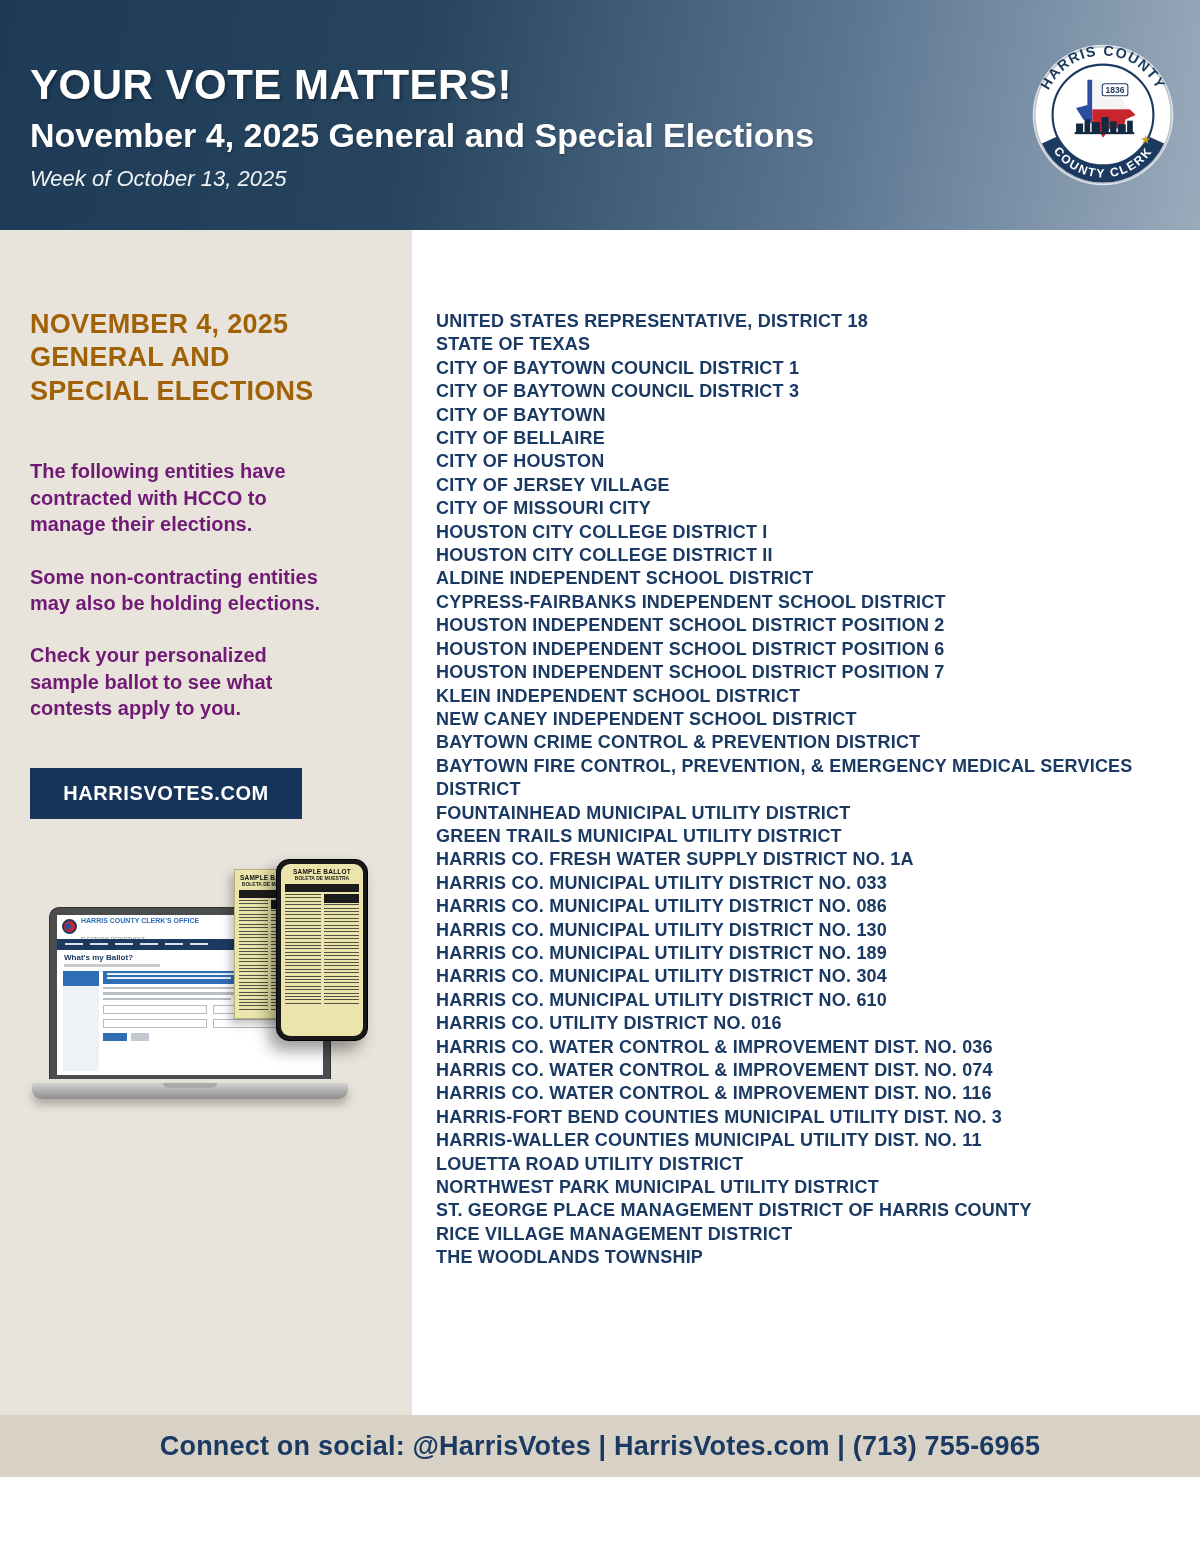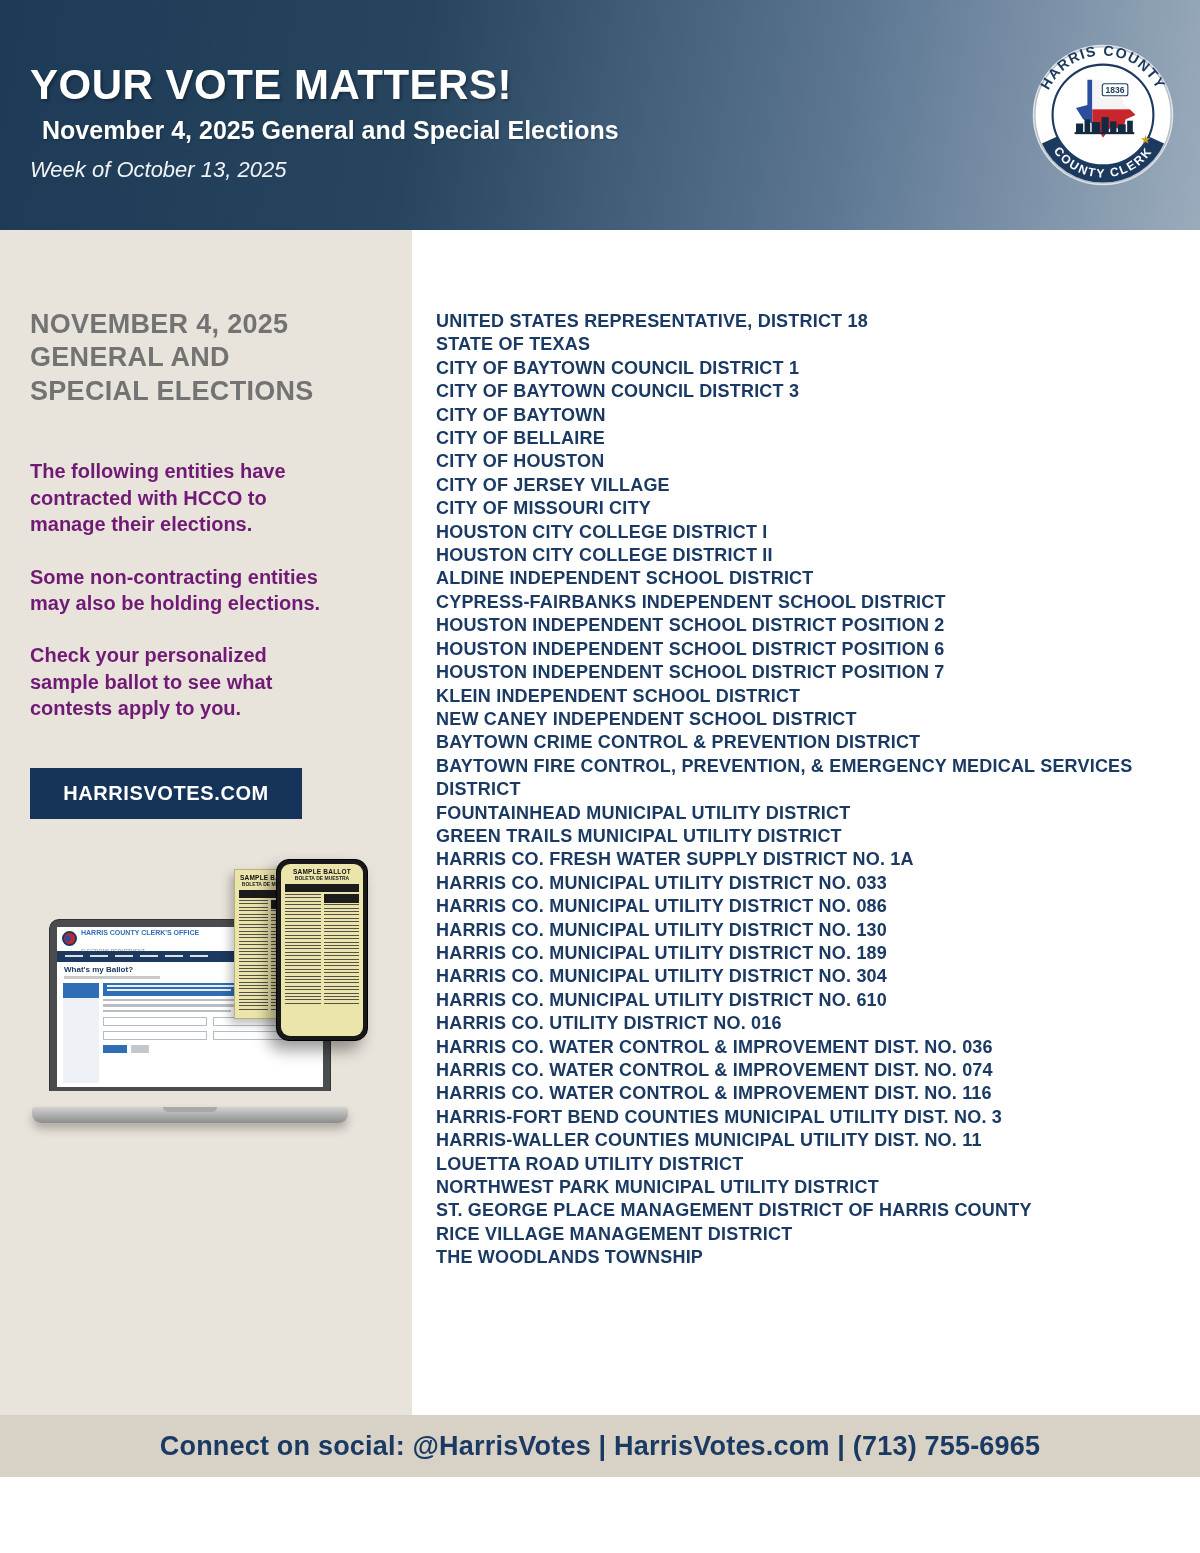--- a/index.html
+++ b/index.html
@@ -7,47 +7,47 @@
   body { font-family:"Liberation Sans", sans-serif; }
   .page { width:1200px; height:1477px; display:flex; flex-direction:column; overflow:hidden; position:relative; background:#ffffff; }
 
   
   .header {
     height:230px; flex:0 0 230px; position:relative;
     background:linear-gradient(100deg,#1d3a56 0%, #27455f 35%, #5d7793 70%, #9aabbc 100%);
     color:#ffffff; padding:64px 0 0 30px;
   }
   .header-title { font-size:42px; font-weight:bold; letter-spacing:0.5px; line-height:1; text-shadow:2px 2px 3px rgba(0,0,0,.30); }
-  .header-subtitle { font-size:25px; font-weight:bold; margin-top:12px; line-height:1; text-shadow:1px 1px 2px rgba(0,0,0,.25);margin-left:12px; }
+  .header-subtitle { font-size:34px; font-weight:bold; margin-top:12px; line-height:1; text-shadow:1px 1px 2px rgba(0,0,0,.25); }
   .header-week { font-size:22px; font-style:italic; margin-top:16px; line-height:1; color:#f0f3f6; }
   .logo { position:absolute; right:26px; top:44px; width:142px; height:142px; }
 
   
   .body { flex:1; display:flex; min-height:0; }
   .sidebar { width:412px; flex:0 0 412px; background:#e9e4db; padding:78px 30px 0 30px; }
   .main { flex:1; background:#ffffff; padding:80px 28px 8px 24px; }
 
-  .side-heading { color:#737373; font-size:27px; font-weight:bold; line-height:1.24; letter-spacing:0.3px; }
+  .side-heading { color:#a16207; font-size:27px; font-weight:bold; line-height:1.24; letter-spacing:0.3px; }
   .heading-line { display:block; }
 
   .side-paragraphs { margin-top:50px; width:300px; }
   .side-paragraph { color:#701a75; font-size:20px; font-weight:bold; line-height:1.32; margin-bottom:26px; }
 
   .site-button {
     display:block; margin-top:46px; width:272px; background:#16345a; color:#ffffff;
     font-size:20px; font-weight:bold; letter-spacing:0.6px; text-align:center;
     padding:14px 0; border:none; cursor:pointer; font-family:"Liberation Sans", sans-serif;
   }
 
   
   .devices { position:relative; height:256px; margin-top:40px; }
 
   .laptop { position:absolute; left:2px; top:44px; width:316px; z-index:2; }
   .laptop-screen {
-    width:282px; margin:16px auto; height:172px; background:#4a4c4e;
+    width:282px; margin:4px auto; height:172px; background:#4a4c4e;
     border:1px solid #333; border-bottom:none; border-radius:10px 10px 0 0; padding:7px 7px 4px 7px;
   }
   .screen-inner { width:100%; height:100%; background:#ffffff; overflow:hidden; display:flex; flex-direction:column; }
   .mini-header { height:24px; display:flex; align-items:center; gap:4px; padding:2px 5px; background:#ffffff; }
   .mini-logo { width:15px; height:15px; border-radius:50%; border:2px solid #1c3a60; background:radial-gradient(circle at 35% 50%, #2b4f9e 0 35%, #c9252c 36% 100%); flex:0 0 15px; }
   .mini-title { color:#2f6db5; font-size:7px; font-weight:bold; line-height:1.1; }
   .mini-sub { color:#8a8a8a; font-size:5px; line-height:1.1; }
   .mini-nav { height:11px; background:#1c3a60; display:flex; align-items:center; gap:7px; padding:0 8px; }
   .mini-nav span { width:18px; height:2.5px; background:rgba(255,255,255,.85); }
   .mini-hero { padding:3px 7px 1px 7px; font-size:8px; font-weight:bold; color:#1c3a60; }

